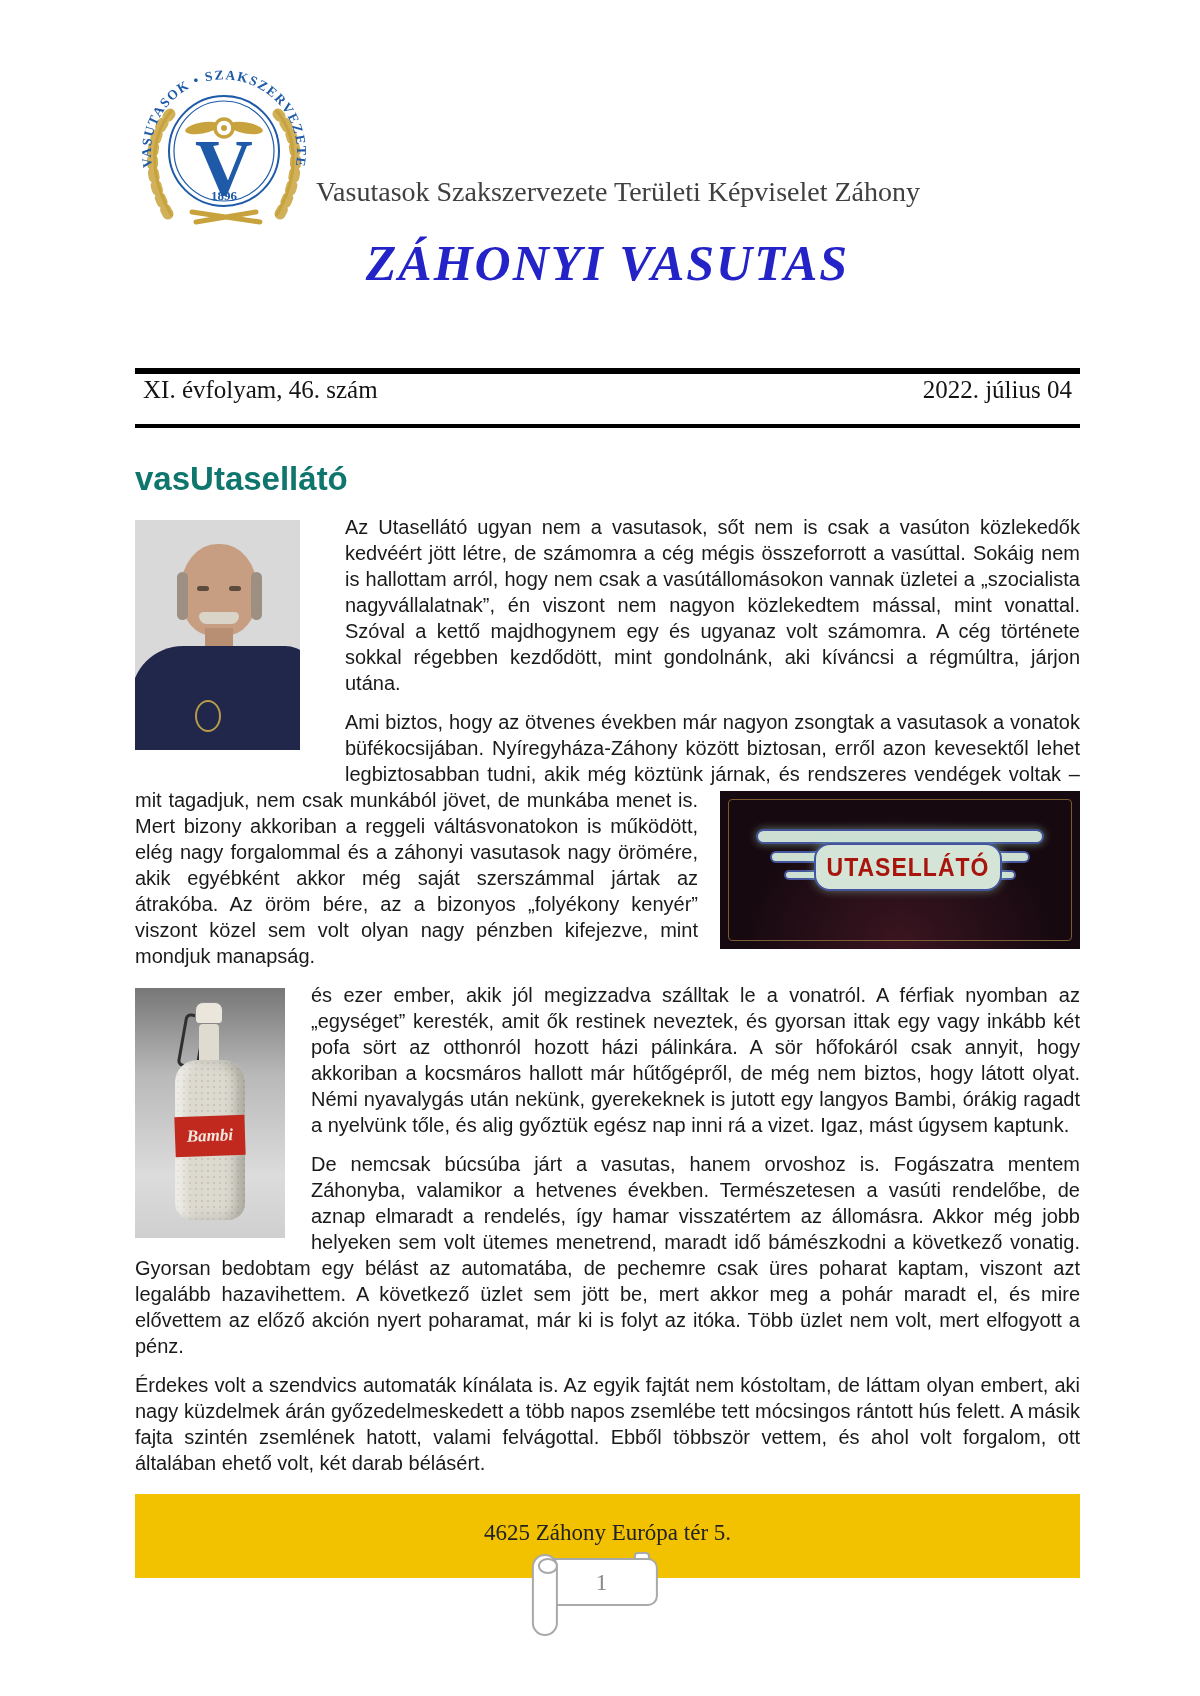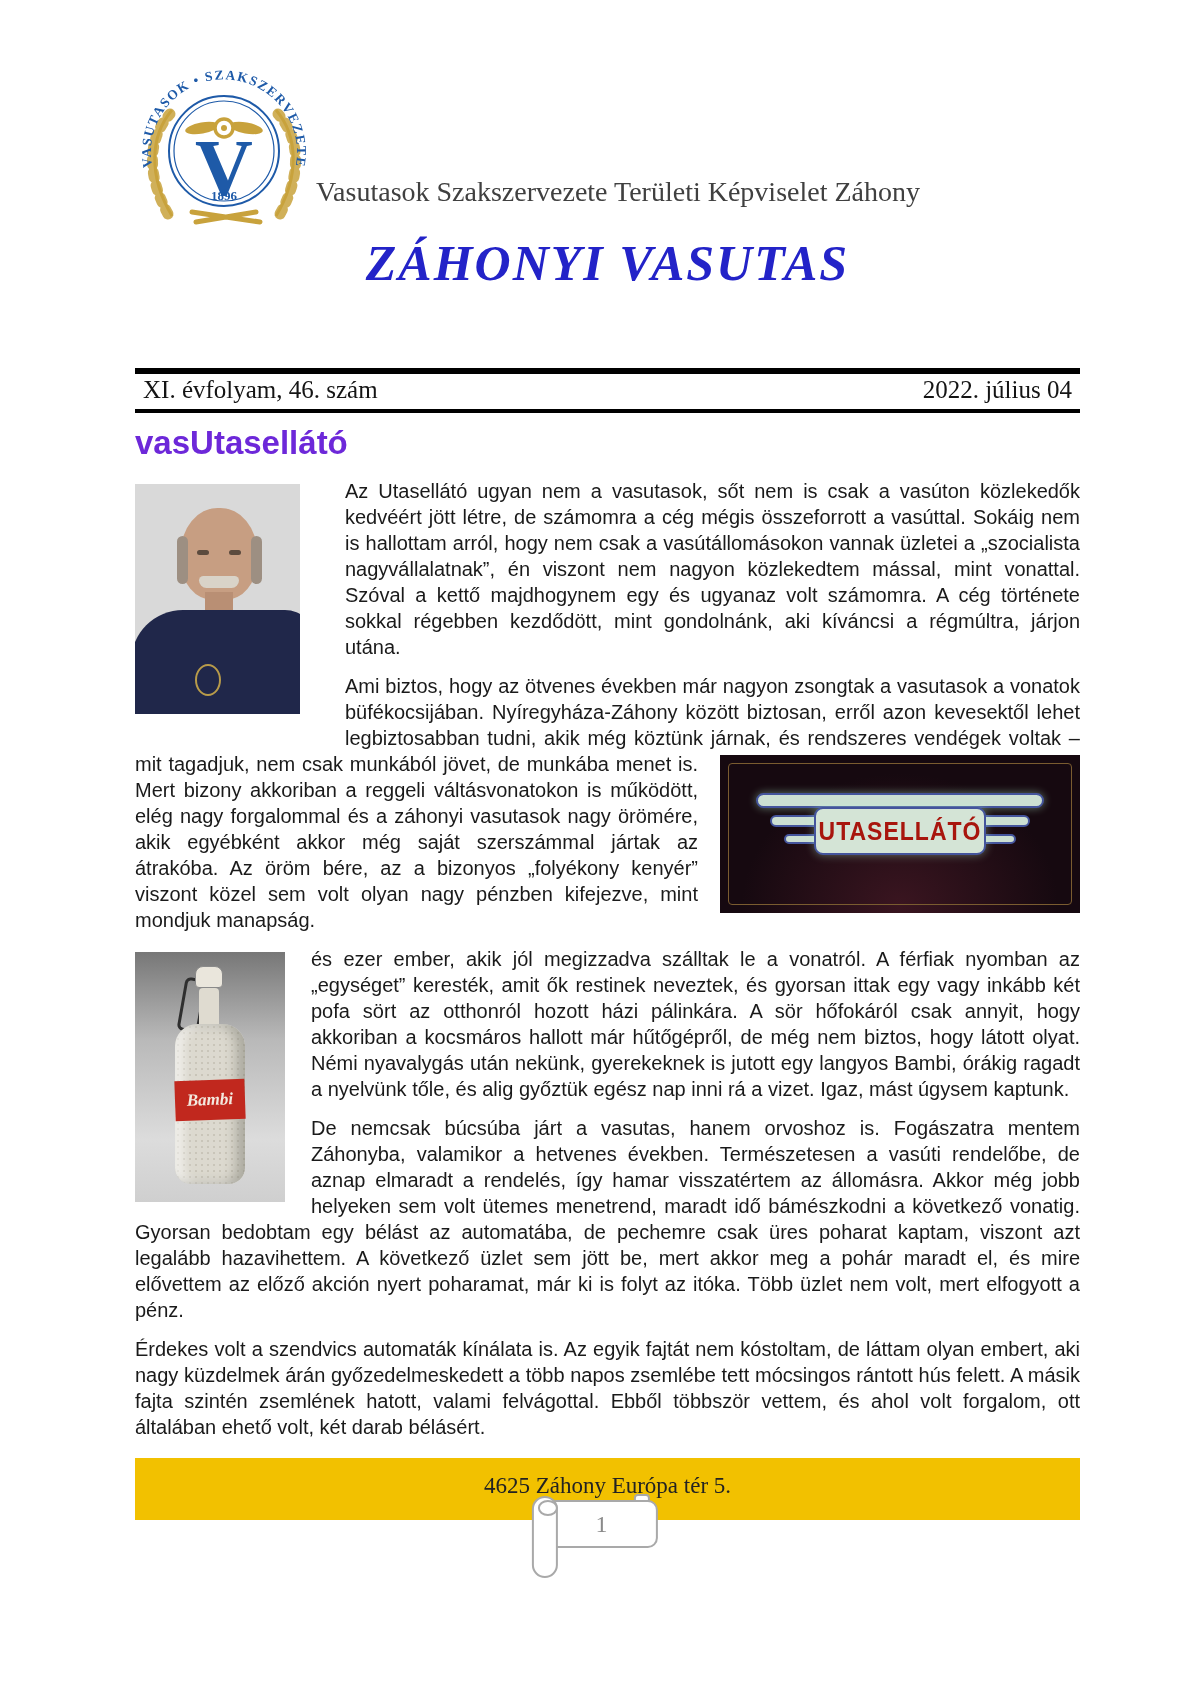--- a/index.html
+++ b/index.html
@@ -16,25 +16,25 @@
   .main-title { position:absolute; left:135px; top:234px; width:945px; text-align:center;
                 font-family:"Liberation Serif", serif; font-style:italic; font-weight:bold;
                 font-size:50px; letter-spacing:2px; color:var(--title-blue,#2323c8);
                 white-space:nowrap; }
 
   
   .content { position:absolute; left:135px; top:368px; width:945px; }
 
   .dateline { display:flex; justify-content:space-between; align-items:center;
               border-top:6px solid #000; border-bottom:4px solid #000;
-              padding:2px 8px 5px; font-family:"Liberation Serif", serif;
+              padding:2px 8px 20px; font-family:"Liberation Serif", serif;
               font-size:25px; color:#141414; }
 
-  .section-heading { margin-top:11px; margin-bottom:16px;
-                     font-size:33px; font-weight:bold; color:#6d28d9; letter-spacing:0; }
+  .section-heading { margin-top:32px; margin-bottom:16px;
+                     font-size:33px; font-weight:bold; color:#0f766e; letter-spacing:0; }
 
   .para { text-align:justify; font-size:20px; line-height:26px; color:#1a1a1a;
           margin-bottom:13px; }
 
   
   .img-portrait { float:left; display:block; width:165px; height:230px;
                   margin:6px 45px 22px 0; background:#d9d9d9; position:relative; overflow:hidden; }
   .pt-head { position:absolute; left:46px; top:24px; width:76px; height:92px;
              background:#c79e82; border-radius:48% 48% 42% 42%; }
   .pt-hair-l { position:absolute; left:42px; top:52px; width:11px; height:48px; background:#9d8f82; border-radius:6px; }
@@ -57,22 +57,22 @@
                  background:#ccdfd2; border:2px solid #44549c; border-radius:12px;
                  box-shadow:0 0 8px rgba(190,255,215,.45); }
   .us-step-l1 { position:absolute; left:50px; top:60px; width:54px; height:12px;
                 background:#ccdfd2; border:2px solid #44549c; border-radius:8px; }
   .us-step-l2 { position:absolute; left:64px; top:79px; width:36px; height:10px;
                 background:#ccdfd2; border:2px solid #44549c; border-radius:8px; }
   .us-step-r1 { position:absolute; right:50px; top:60px; width:54px; height:12px;
                 background:#ccdfd2; border:2px solid #44549c; border-radius:8px; }
   .us-step-r2 { position:absolute; right:64px; top:79px; width:36px; height:10px;
                 background:#ccdfd2; border:2px solid #44549c; border-radius:8px; }
-  .us-panel { position:absolute; left:94px; top:52px; width:172px; height:48px;
-              background:#d4e4d6; border:2px solid #44549c; border-radius:9px;
+  .us-panel { position:absolute; left:94px; top:52px; width:188px; height:48px;
+              background:#d4e4d6; border:2px solid #44549c; border-radius:16px;
               display:flex; align-items:center; justify-content:center;
               box-shadow:0 0 10px rgba(190,255,215,.4); }
   .us-text { color:var(--sign-red,#a8150d); font-weight:bold; font-size:23px;
              letter-spacing:1px; transform:scaleY(1.12); white-space:nowrap; }
 
   .img-bottle { float:left; display:block; width:150px; height:250px;
                 margin:6px 26px 8px 0; position:relative; overflow:hidden;
                 background:linear-gradient(180deg,#777 0%,#b9b9b9 35%,#dcdcdc 75%,#cfcfcf 100%); }
   .bt-wire { position:absolute; left:46px; top:26px; width:22px; height:54px;
              border:3px solid #2f2f2f; border-radius:6px; transform:rotate(10deg); background:transparent; }
@@ -89,21 +89,21 @@
   .bt-label { position:absolute; left:40px; top:128px; width:70px; height:40px;
               background:#c1281e; transform:rotate(-2deg);
               display:flex; align-items:center; justify-content:center; }
   .bt-label-text { color:#f3e9df; font-family:"Liberation Serif", serif;
                    font-style:italic; font-weight:bold; font-size:17px; }
 
   
   .footer { clear:both; margin-top:18px; background:var(--footer-yellow,#f2c100);
             font-family:"Liberation Serif", serif; font-size:23px; color:#222;
             text-align:center; padding:12px 10px 18px; position:relative; }
-  .footer-line { margin:3px 0; }
+  .footer-line { margin:14px 0; }
   .footer-email-link { color:var(--link-blue,#0000bb); text-decoration:underline; cursor:pointer; }
 
   .page-scroll { position:absolute; left:50%; bottom:-62px; width:142px; height:88px;
                  transform:translateX(-55%); z-index:5; }
   .ps-sheet { position:absolute; left:16px; top:6px; width:112px; height:48px;
               background:#fff; border:2px solid #a9a9a9; border-radius:10px;
               display:flex; align-items:center; justify-content:center; }
   .ps-notch { position:absolute; right:22px; top:0px; width:16px; height:14px;
               border:2px solid #a9a9a9; border-radius:4px; background:#fff; }
   .ps-roll { position:absolute; left:2px; top:2px; width:26px; height:82px;

